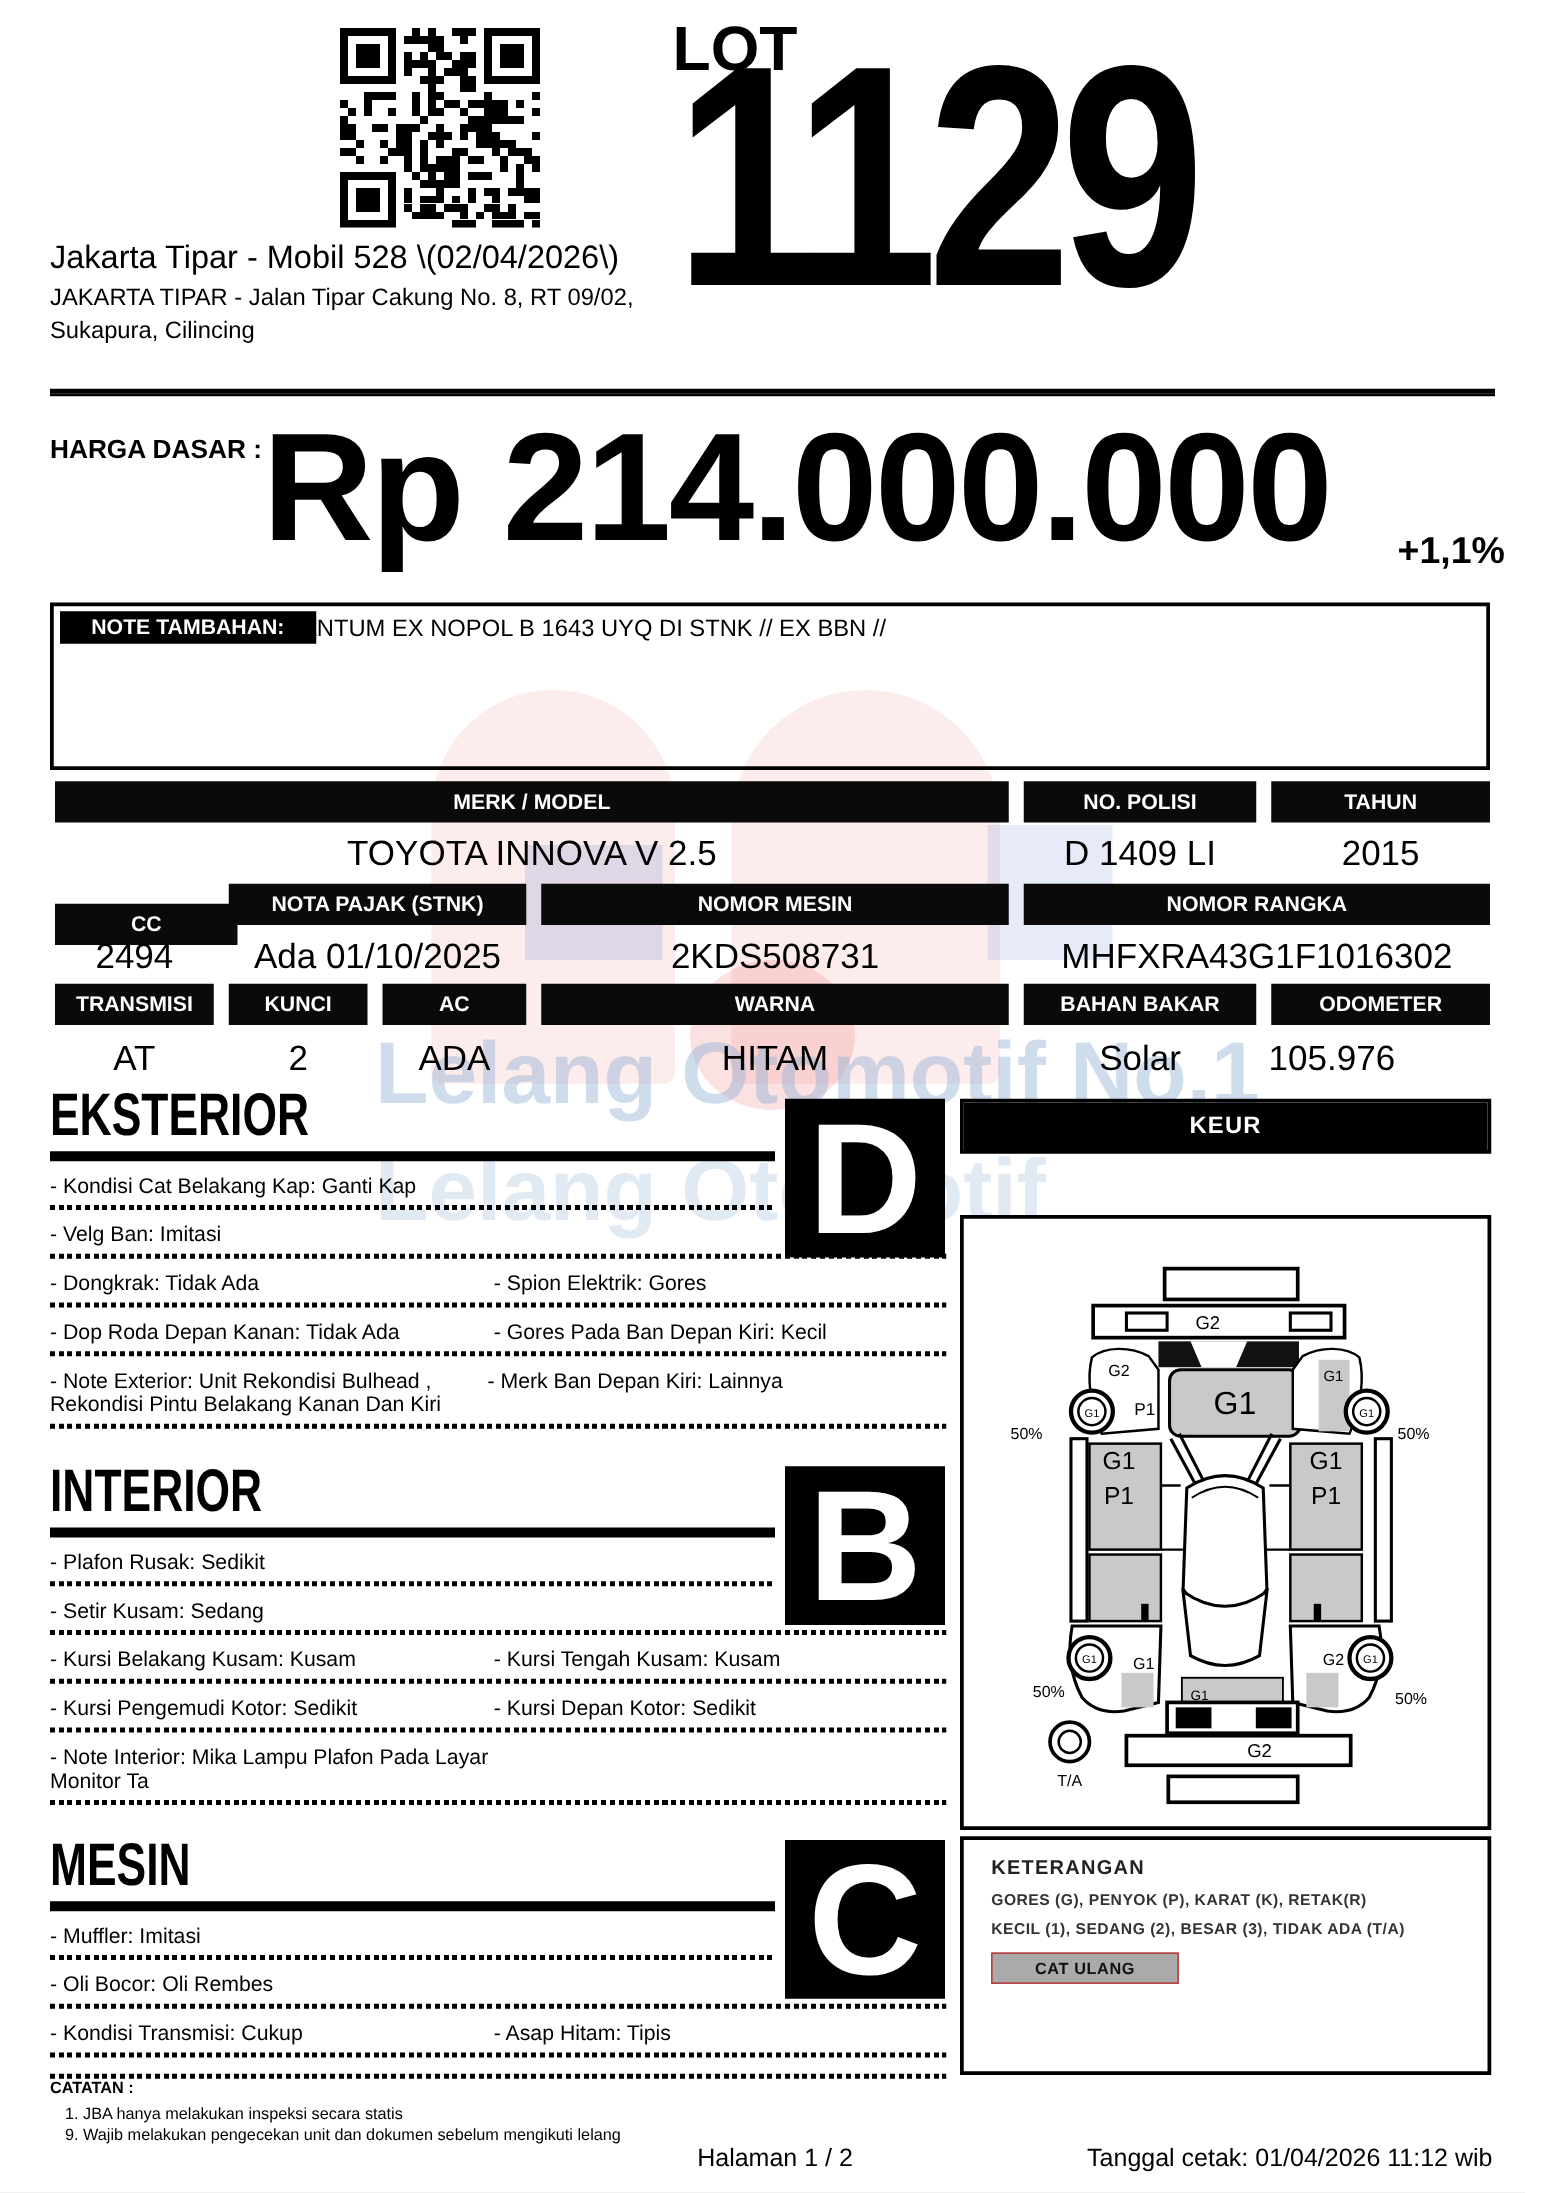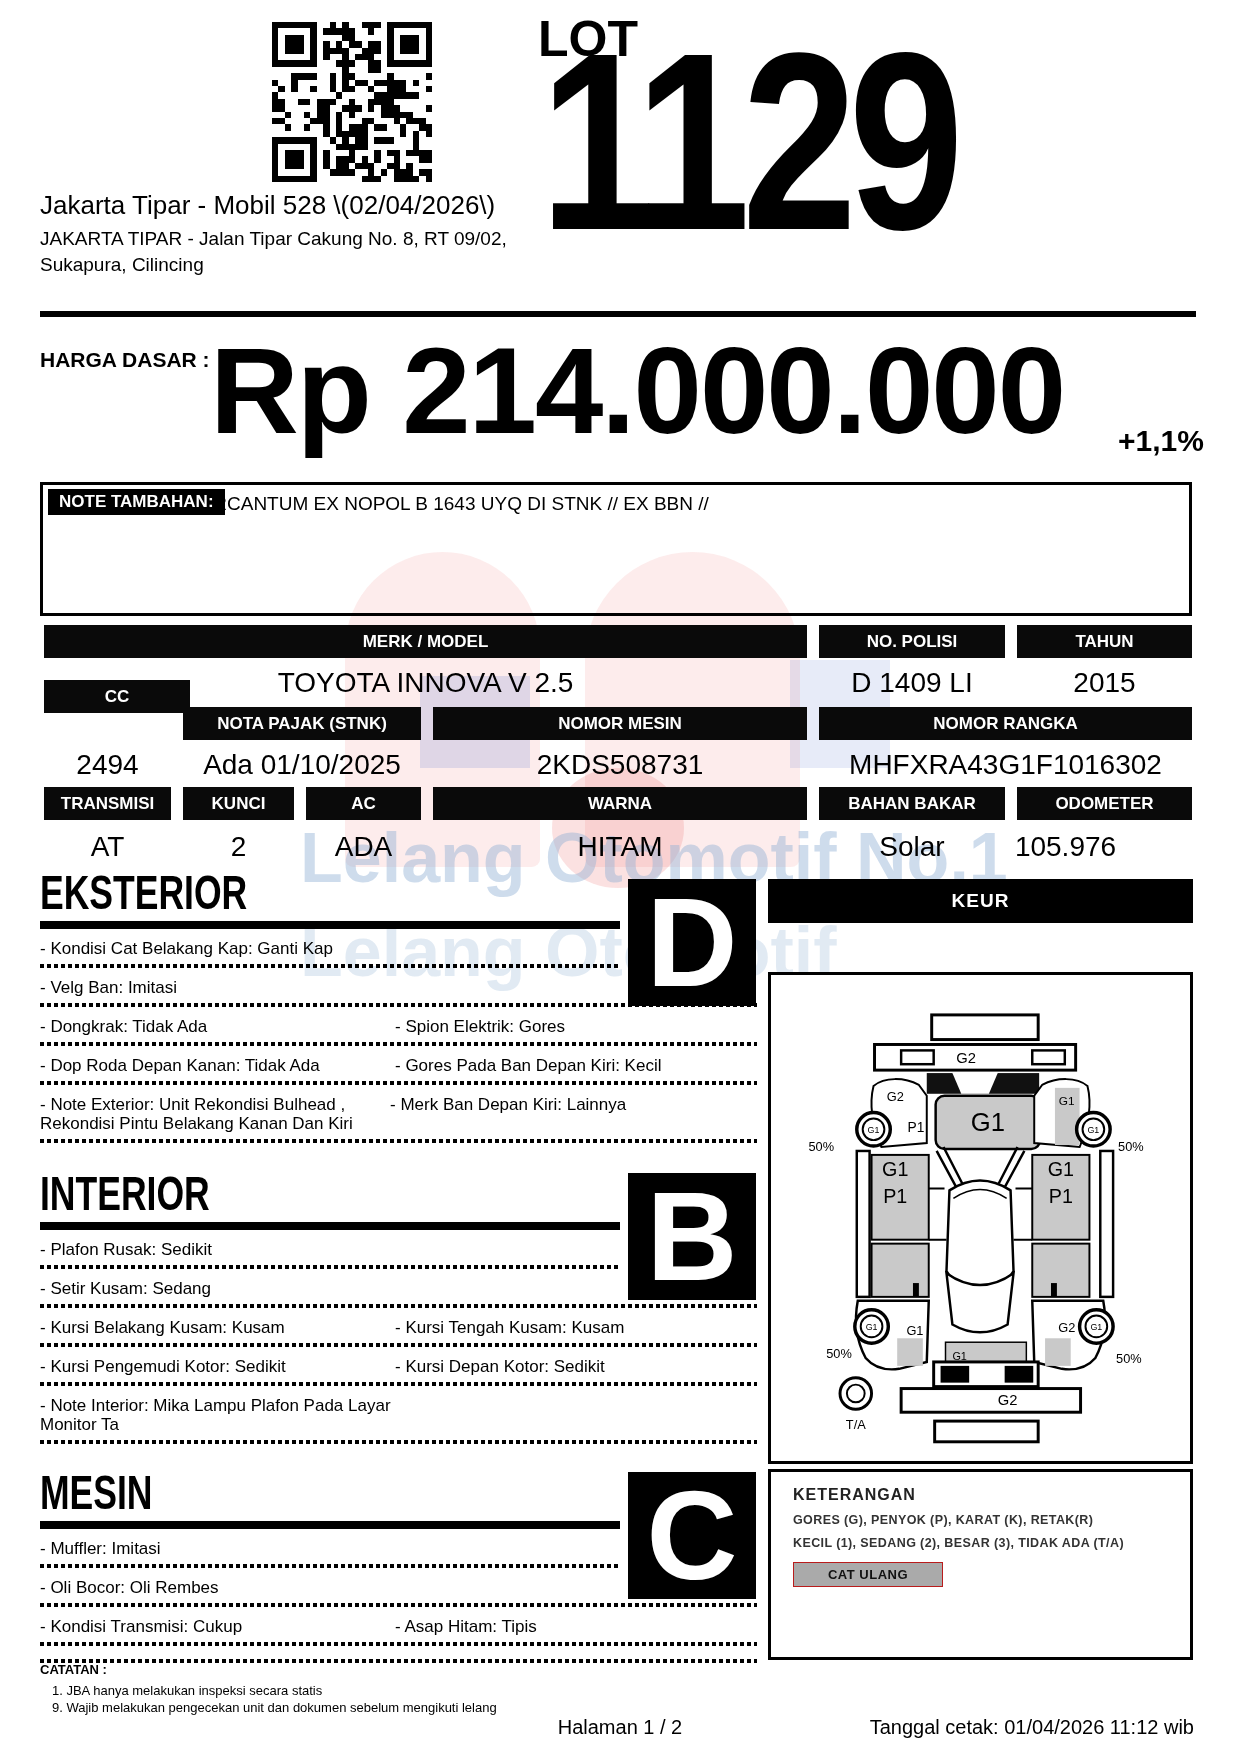--- a/index.html
+++ b/index.html
@@ -23,21 +23,21 @@
   .venue2{left:40px;top:254px;font-size:19px;}
   .dbl-rule{left:40px;top:311px;width:1156px;height:3px;border-top:4px solid #000;border-bottom:2px solid #000;}
 
   .harga-label{left:40px;top:348px;font-size:21px;font-weight:bold;}
   .price{left:210px;top:329px;font-size:123px;font-weight:bold;line-height:1;letter-spacing:-2px;white-space:nowrap;}
   .pct{left:1118px;top:424px;font-size:30px;font-weight:bold;}
 
   
   .note-box{left:40px;top:482px;width:1152px;height:134px;border:3px solid #000;background:transparent;}
   .note-label{position:absolute;left:5px;top:4px;background:#000;color:#fff;font-size:17px;font-weight:bold;
-              padding:3px 11px;z-index:2;white-space:nowrap;}
+              padding:3px 25px;z-index:2;white-space:nowrap;}
   .note-text{position:absolute;left:146px;top:8px;font-size:19px;z-index:1;white-space:nowrap;}
 
   
   .th{position:absolute;height:33px;background:#0a0a0a;color:#fff;font-weight:bold;font-size:17px;
       display:flex;align-items:center;justify-content:center;white-space:nowrap;}
   .td{position:absolute;height:40px;font-size:28px;display:flex;align-items:center;justify-content:center;white-space:nowrap;}
 
   
   .insp{position:absolute;left:40px;width:760px;}
   .insp h2{margin:0;font-size:48px;font-weight:bold;line-height:44px;transform:scaleX(0.74);transform-origin:0 50%;white-space:nowrap;}
@@ -327,21 +327,21 @@
     <div class="note-label">NOTE TAMBAHAN:</div>
   </div>
 
   <div class="th" style="left:44px;top:625px;width:763px;">MERK / MODEL</div>
   <div class="th" style="left:819px;top:625px;width:186px;">NO. POLISI</div>
   <div class="th" style="left:1017px;top:625px;width:175px;">TAHUN</div>
   <div class="td" style="left:44px;top:663px;width:763px;">TOYOTA INNOVA V 2.5</div>
   <div class="td" style="left:819px;top:663px;width:186px;">D 1409 LI</div>
   <div class="td" style="left:1017px;top:663px;width:175px;">2015</div>
 
-  <div class="th" style="left:44px;top:680px;width:146px;">CC</div>
+  <div class="th" style="left:44px;top:723px;width:146px;">CC</div>
   <div class="th" style="left:183px;top:707px;width:238px;">NOTA PAJAK (STNK)</div>
   <div class="th" style="left:433px;top:707px;width:374px;">NOMOR MESIN</div>
   <div class="th" style="left:819px;top:707px;width:373px;">NOMOR RANGKA</div>
   <div class="td" style="left:44px;top:745px;width:127px;">2494</div>
   <div class="td" style="left:183px;top:745px;width:238px;">Ada 01/10/2025</div>
   <div class="td" style="left:433px;top:745px;width:374px;">2KDS508731</div>
   <div class="td" style="left:819px;top:745px;width:373px;">MHFXRA43G1F1016302</div>
 
   <div class="th" style="left:44px;top:787px;width:127px;">TRANSMISI</div>
   <div class="th" style="left:183px;top:787px;width:111px;">KUNCI</div>

